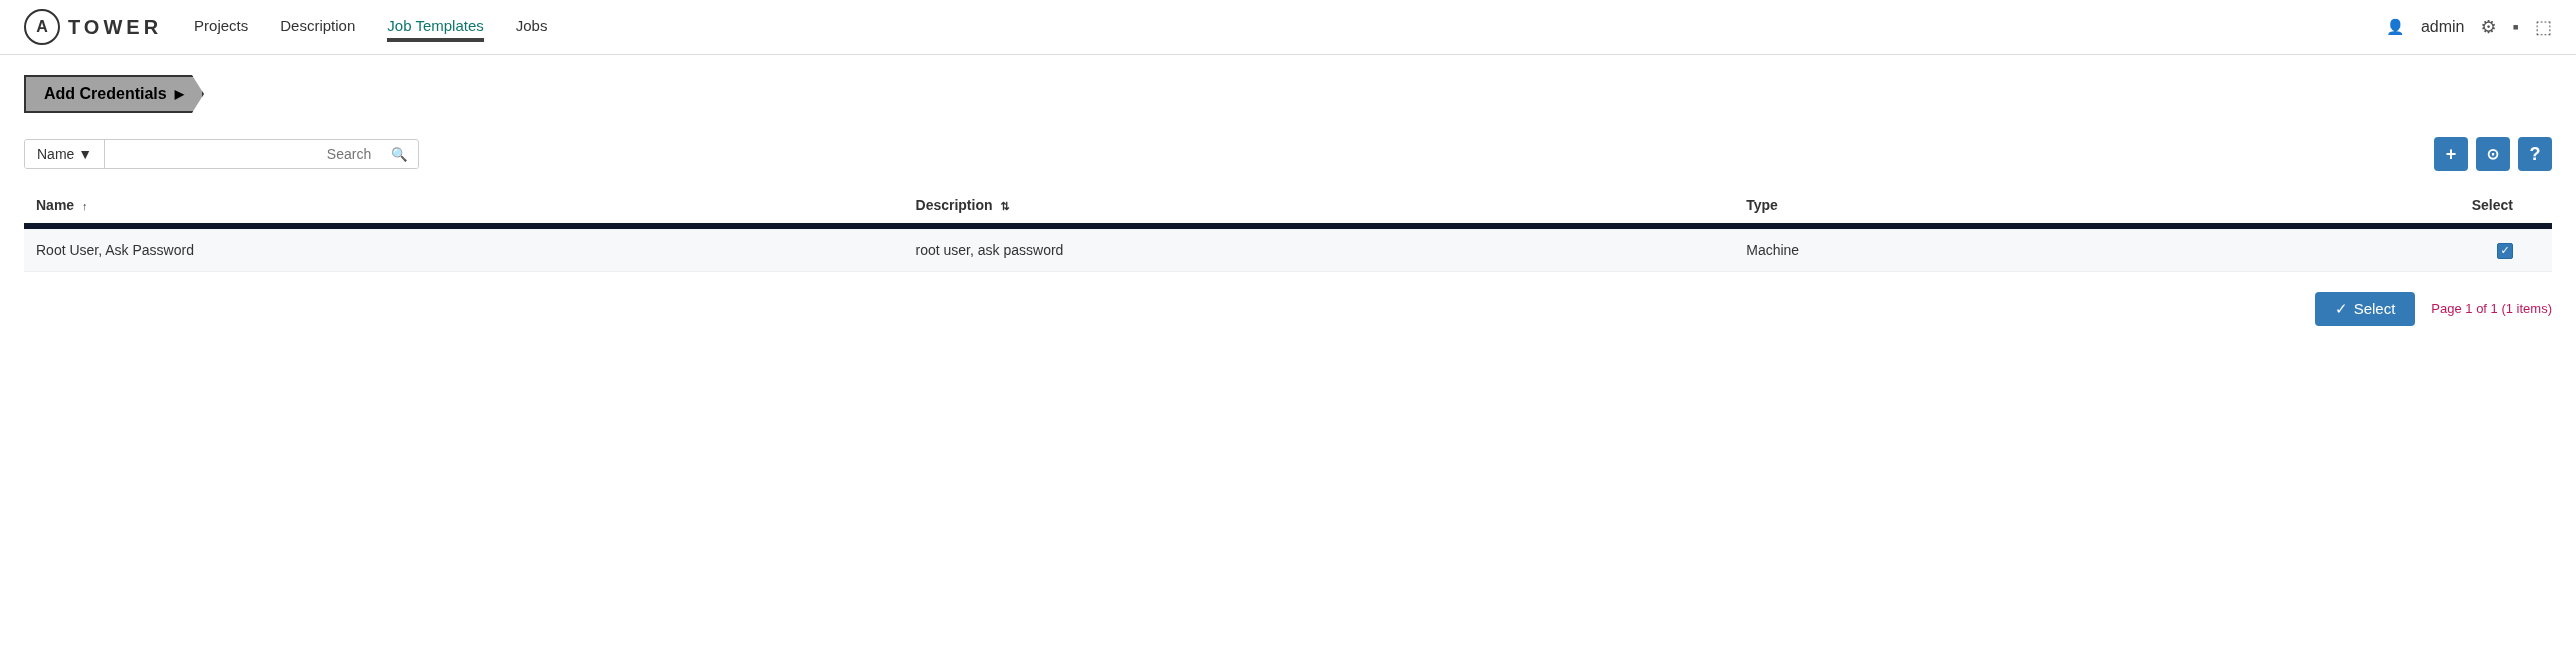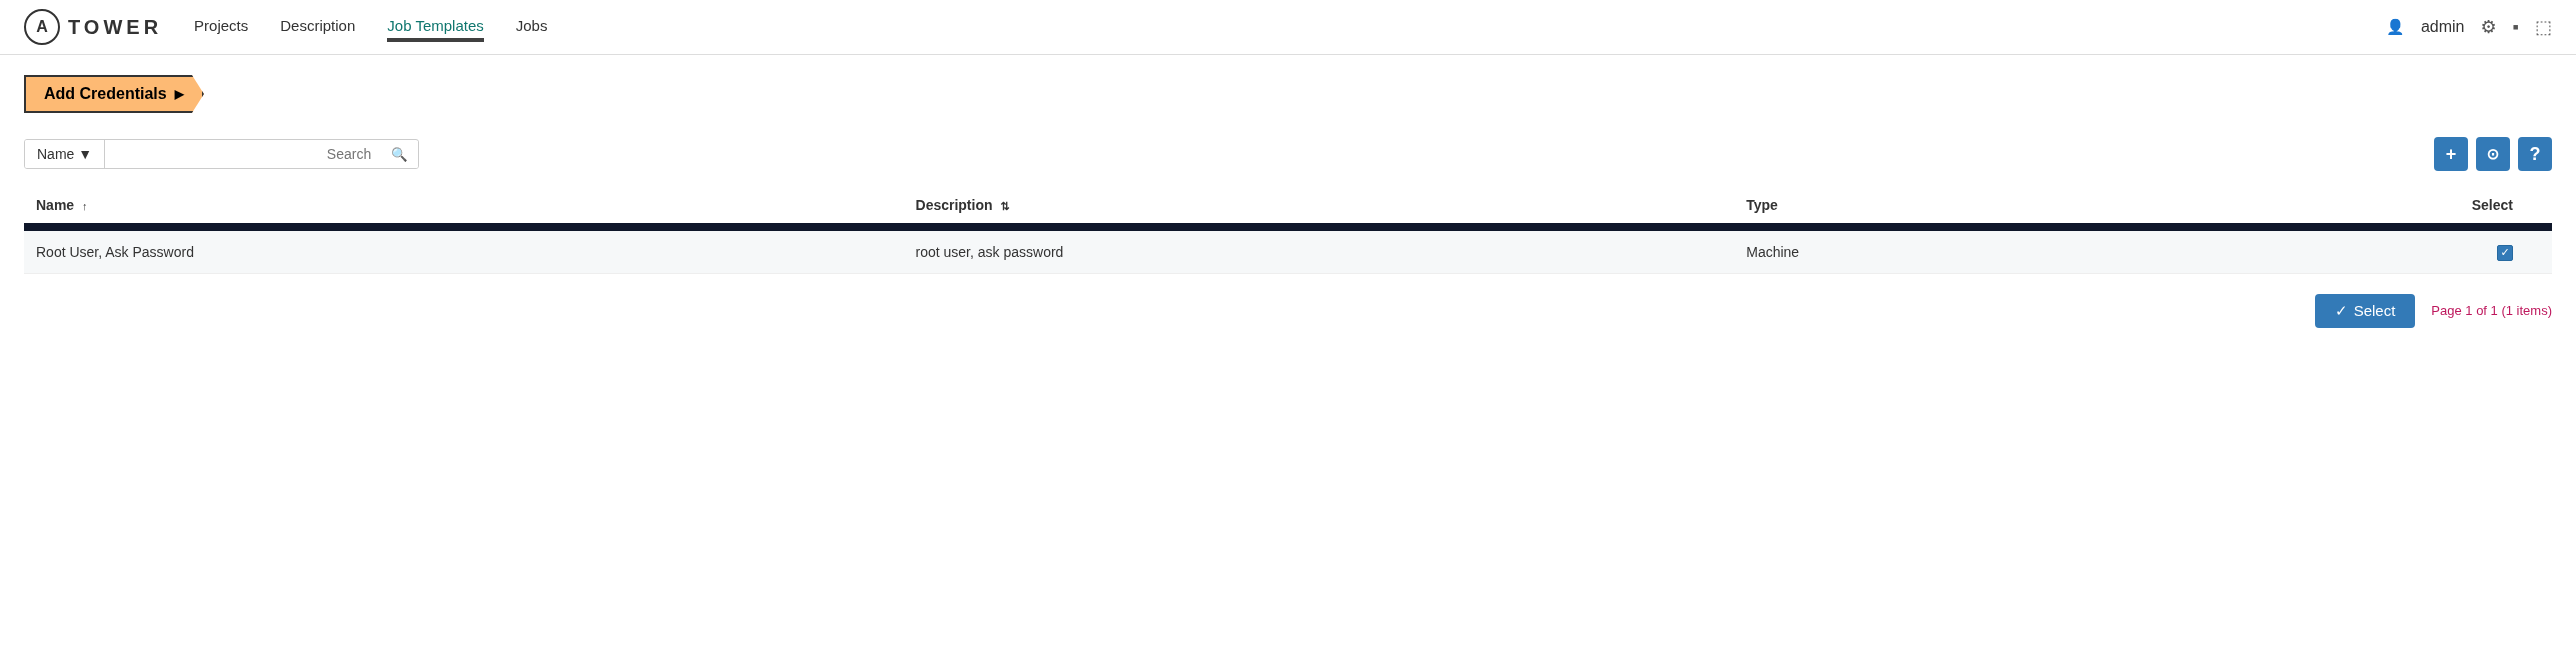--- a/index.html
+++ b/index.html
@@ -69,21 +69,21 @@
     
     .page-content {
       padding: 20px 24px;
     }
 
     
     .add-credentials-btn {
       display: inline-flex;
       align-items: center;
       border: 2px solid #333;
-      background: #fdba74;
+      background: #a3a3a3;
       padding: 8px 18px;
       font-size: 16px;
       font-weight: 600;
       cursor: pointer;
       position: relative;
       clip-path: polygon(0 0, calc(100% - 12px) 0, 100% 50%, calc(100% - 12px) 100%, 0 100%);
       margin-bottom: 24px;
     }
 
     
@@ -148,21 +148,21 @@
     
     .data-table {
       width: 100%;
       border-collapse: collapse;
     }
     .data-table th {
       text-align: left;
       padding: 10px 12px;
       font-weight: 600;
       font-size: 14px;
-      border-bottom: 8px solid #0f172a;
+      border-bottom: 6px solid #0f172a;
       cursor: pointer;
     }
     .data-table td {
       padding: 12px 12px;
       font-size: 14px;
       border-bottom: 1px solid #eee;
     }
     .data-table tr:nth-child(even) td { background: #f6f8f9; }
     .data-table tr:nth-child(odd) td { background: #f6f8f9; }
     .sort-arrow { font-size: 11px; margin-left: 4px; }

